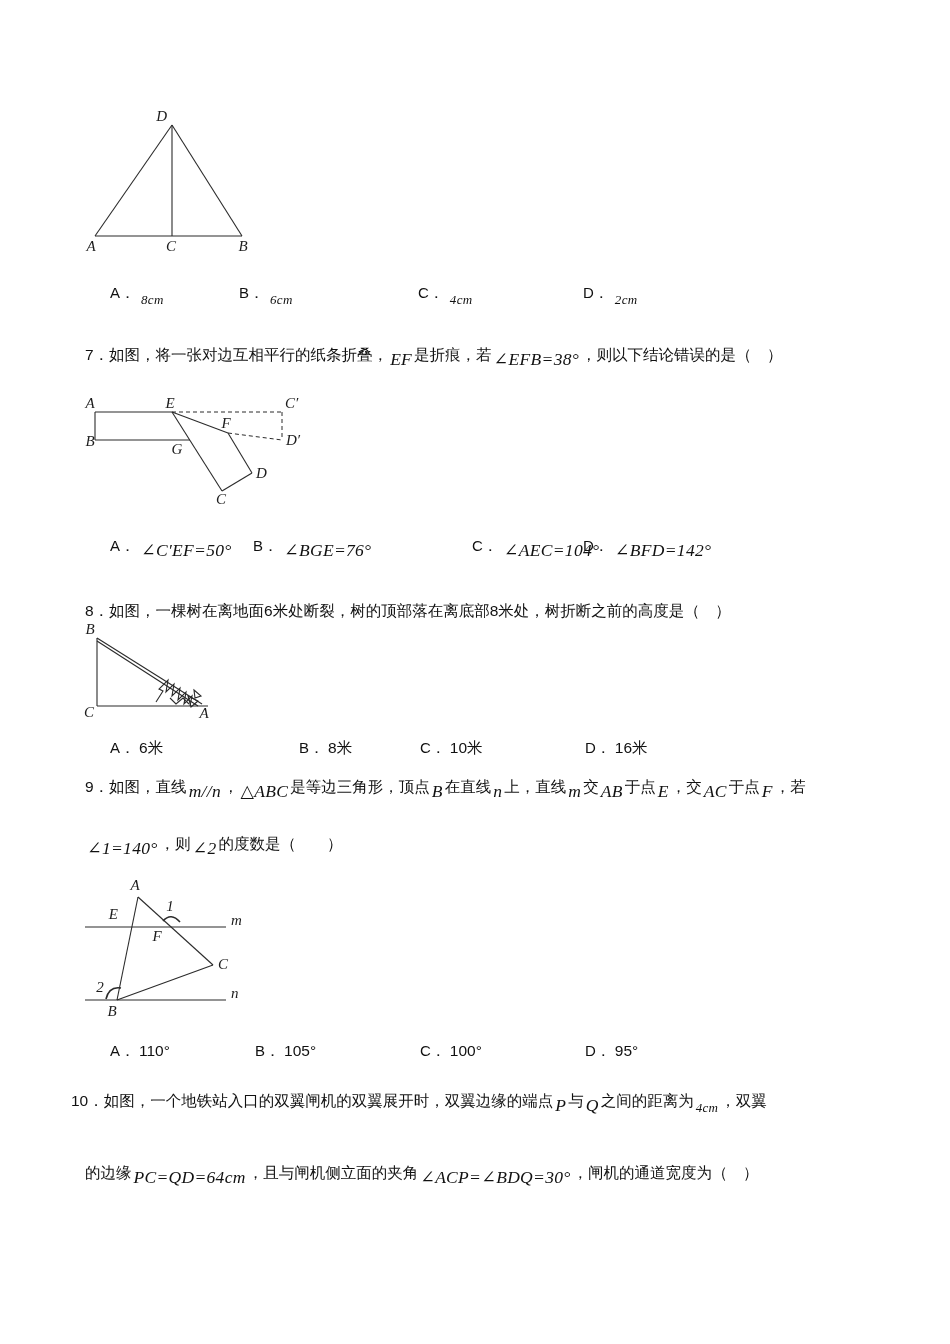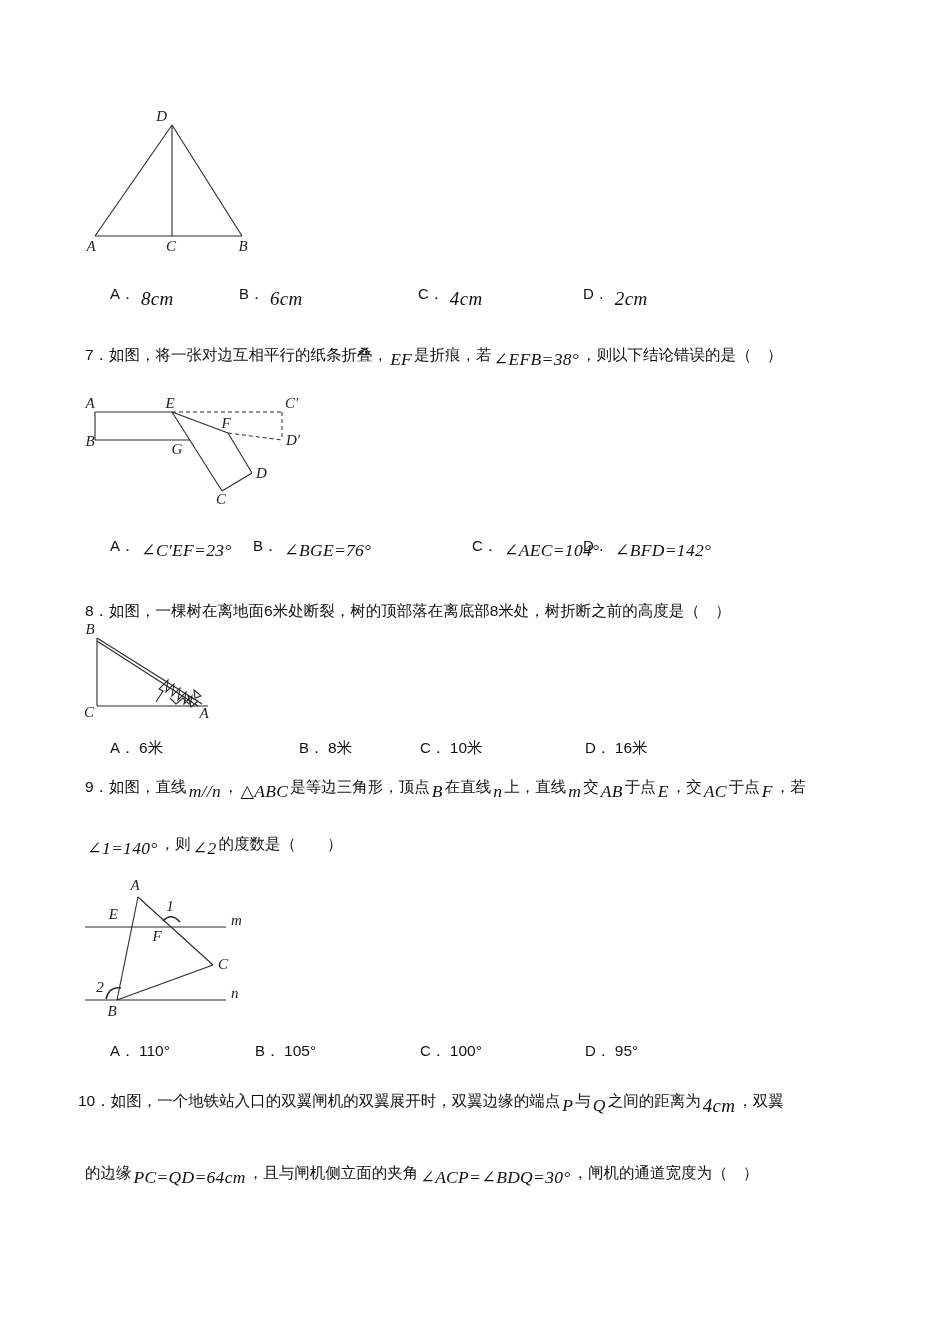--- a/index.html
+++ b/index.html
@@ -7,21 +7,21 @@
     position:relative; width:950px; height:1344px; background:#ffffff;
     font-family:"Liberation Sans","DejaVu Sans",sans-serif;
     font-size:15.5px; color:#111; overflow:hidden;
   }
   .line { position:absolute; white-space:nowrap; line-height:34px; }
   .math {
     font-family:"Liberation Serif","DejaVu Serif",serif;
     font-style:italic; font-size:17.5px;
     position:relative; top:5px; padding:0 2px; letter-spacing:0.3px;
   }
-  .mbig { font-size:19px; top:6px; }
+  .mbig { font-size:13px; top:6px; }
   .opt { position:absolute; white-space:nowrap; line-height:22px; }
   .ol { font-size:15px; margin-right:4px; }
   .plain { font-size:15.5px; }
   svg { position:absolute; overflow:visible; }
   svg text {
     font-family:"Liberation Serif","DejaVu Serif",serif;
     font-style:italic; font-size:15px; fill:#1c1c1c;
   }
   svg line, svg path, svg polyline {
     stroke:#2b2b2b; stroke-width:1.1; fill:none;
@@ -84,21 +84,21 @@
     <text x="202" y="12" text-anchor="start">C′</text>
     <text x="7" y="50" text-anchor="middle">B</text>
     <text x="143" y="32" text-anchor="middle">F</text>
     <text x="203" y="49" text-anchor="start">D′</text>
     <text x="94" y="58" text-anchor="middle">G</text>
     <text x="173" y="82" text-anchor="start">D</text>
     <text x="138" y="108" text-anchor="middle">C</text>
   </svg>
 
   <div class="opt" style="left:110px; top:534px;">
-    <span class="ol">A．</span><span class="math">∠C′EF=23°</span>
+    <span class="ol">A．</span><span class="math">∠C′EF=50°</span>
   </div>
   <div class="opt" style="left:253px; top:534px;">
     <span class="ol">B．</span><span class="math">∠BGE=76°</span>
   </div>
   <div class="opt" style="left:424px; top:534px;margin-left:48px;">
     <span class="ol">C．</span><span class="math">∠AEC=104°</span>
   </div>
   <div class="opt" style="left:583px; top:534px;">
     <span class="ol">D．</span><span class="math">∠BFD=142°</span>
   </div>
@@ -177,21 +177,21 @@
   <div class="opt" style="left:255px; top:1040px;">
     <span class="ol">B．</span><span class="plain">105°</span>
   </div>
   <div class="opt" style="left:420px; top:1040px;">
     <span class="ol">C．</span><span class="plain">100°</span>
   </div>
   <div class="opt" style="left:585px; top:1040px;">
     <span class="ol">D．</span><span class="plain">95°</span>
   </div>
 
-  <div class="line" style="left:78px; top:1083px;">
+  <div class="line" style="left:71px; top:1083px;">
     <span>10．如图，一个地铁站入口的双翼闸机的双翼展开时，双翼边缘的端点</span><span class="math">P</span><span>与</span><span class="math">Q</span><span>之间的距离为</span><span class="math mbig">4cm</span><span>，双翼</span>
   </div>
 
   <div class="line" style="left:85px; top:1155px;">
     <span>的边缘</span><span class="math">PC=QD=64cm</span><span>，且与闸机侧立面的夹角</span><span class="math">∠ACP=∠BDQ=30°</span><span>，闸机的通道宽度为（　）</span>
   </div>
 
 </div>
 
 </body></html>

